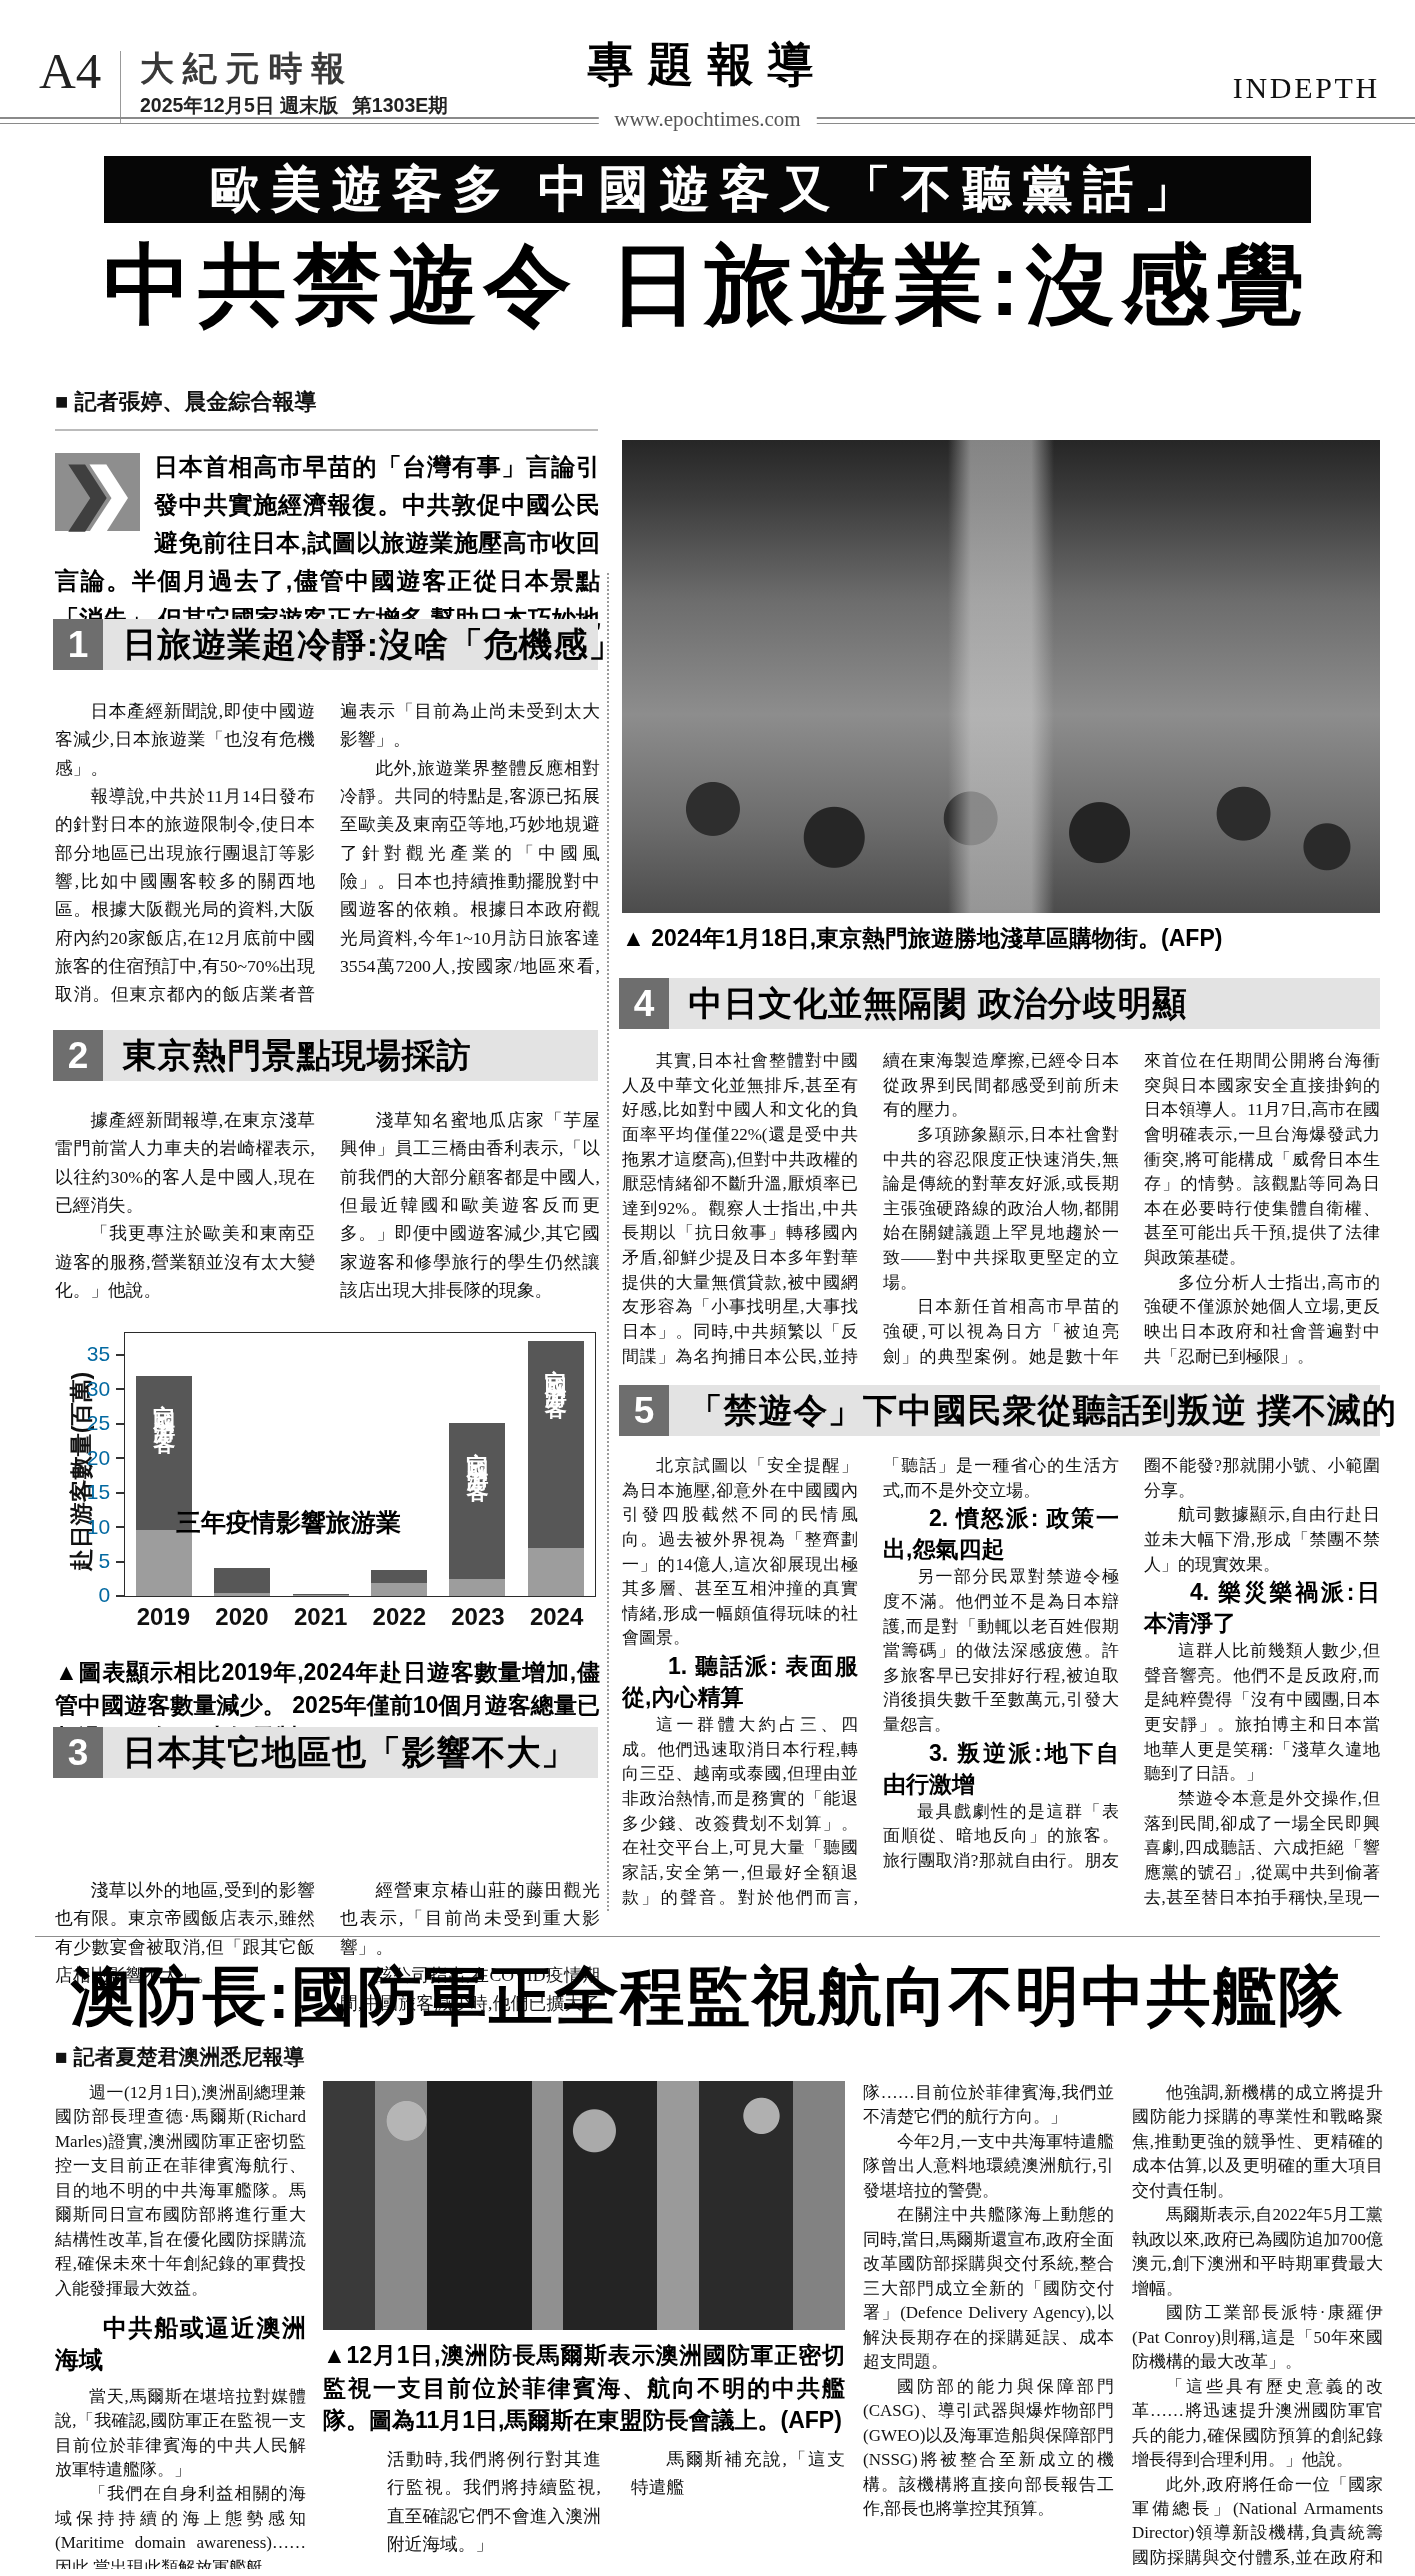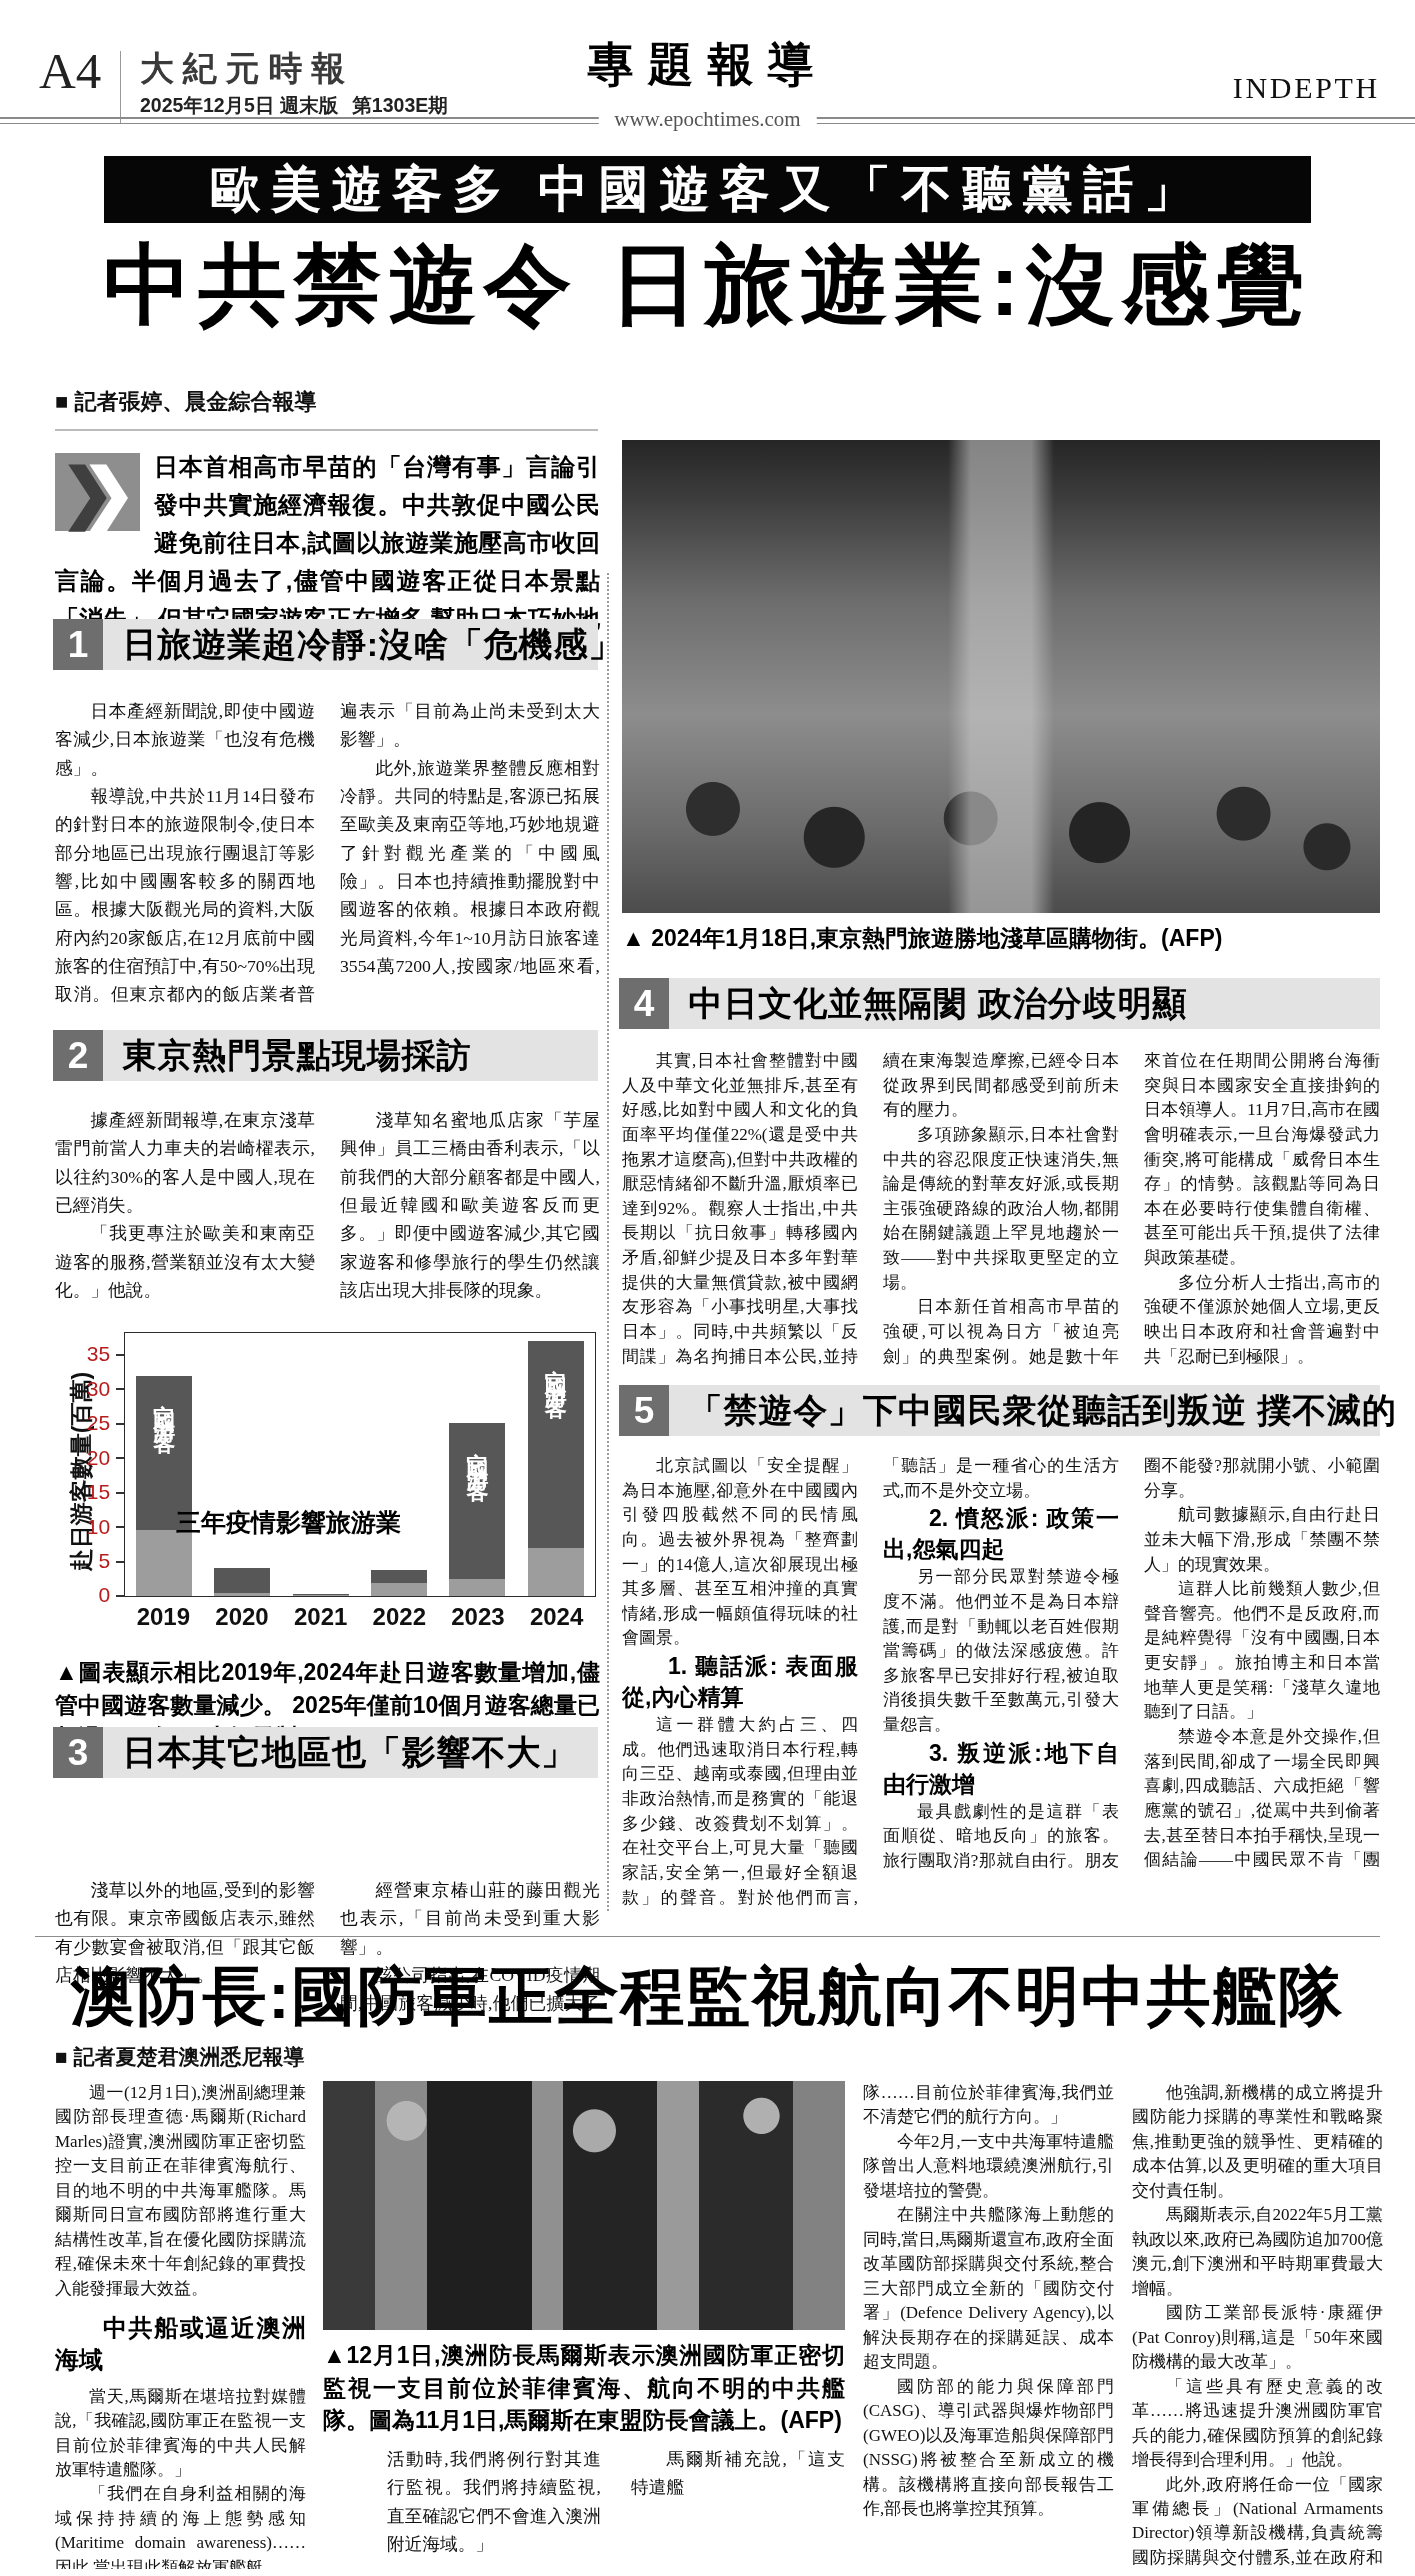--- a/index.html
+++ b/index.html
@@ -67,21 +67,21 @@
                       #242424 46% 64%,#9a9a9a 64% 72%,#2b2b2b 72% 90%,#828282 90% 100%);}
   .caption{position:absolute;font:700 23px "Liberation Sans",sans-serif;line-height:1.42;
            text-align:justify;color:#000;}
   
   .chart{position:absolute;left:55px;top:1323px;width:545px;}
   .chart-title{text-align:center;font:900 27.4px "Liberation Sans",sans-serif;letter-spacing:1.8px;}
   .chart-wrap{position:relative;height:308px;margin-top:8.8px;}
   .chart-ylabel{position:absolute;left:-106px;top:124px;width:265px;text-align:center;
                 transform:rotate(-90deg);font:700 23px "Liberation Sans",sans-serif;}
   .chart-yticks{position:absolute;left:26.5px;top:0;width:41px;height:265px;}
-  .chart-yticks .ytick{position:absolute;right:12.4px;font:400 21px "Liberation Sans",sans-serif;color:#b91c1c;}
+  .chart-yticks .ytick{position:absolute;right:12.4px;font:400 21px "Liberation Sans",sans-serif;color:#0369a1;}
   .chart-yticks .ymark{position:absolute;right:-1.8px;width:8px;height:1.8px;background:#333;}
   .chart-plot{position:absolute;left:69px;top:0;width:472px;height:265px;border:1.8px solid #2b2b2b;
               box-sizing:border-box;display:flex;align-items:flex-end;justify-content:space-around;}
   .bar{width:56px;display:flex;flex-direction:column;justify-content:flex-end;}
   .seg{width:100%;}
   .seg.dark{display:flex;justify-content:center;align-items:flex-start;}
   .barlabel{writing-mode:vertical-rl;text-orientation:upright;color:#fff;
             font:700 22px "Liberation Sans",sans-serif;letter-spacing:8.8px;margin-top:10.6px;}
   .chart-annotation{position:absolute;left:51px;top:173px;font:700 25px "Liberation Sans",sans-serif;
                     white-space:nowrap;color:#000;}
@@ -252,20 +252,21 @@
   </div>
   <div class="body-cols cols3" style="left:622px;top:1454px;width:758px;height:462px;">
     <p>北京試圖以「安全提醒」為日本施壓,卻意外在中國國內引發四股截然不同的民情風向。過去被外界視為「整齊劃一」的14億人,這次卻展現出極其多層、甚至互相沖撞的真實情緒,形成一幅頗值得玩味的社會圖景。</p>
     <p class="inline-subhead">1. 聽話派: 表面服從,內心精算</p>
     <p>這一群體大約占三、四成。他們迅速取消日本行程,轉向三亞、越南或泰國,但理由並非政治熱情,而是務實的「能退多少錢、改簽費划不划算」。在社交平台上,可見大量「聽國家話,安全第一,但最好全額退款」的聲音。對於他們而言,「聽話」是一種省心的生活方式,而不是外交立場。</p>
     <p class="inline-subhead">2. 憤怒派: 政策一出,怨氣四起</p>
     <p>另一部分民眾對禁遊令極度不滿。他們並不是為日本辯護,而是對「動輒以老百姓假期當籌碼」的做法深感疲憊。許多旅客早已安排好行程,被迫取消後損失數千至數萬元,引發大量怨言。</p>
     <p class="inline-subhead">3. 叛逆派:地下自由行激增</p>
     <p>最具戲劇性的是這群「表面順從、暗地反向」的旅客。旅行團取消?那就自由行。朋友圈不能發?那就開小號、小範圍分享。</p>
     <p>航司數據顯示,自由行赴日並未大幅下滑,形成「禁團不禁人」的現實效果。</p>
+    <p class="inline-subhead">4. 樂災樂禍派:日本清淨了</p>
     <p>這群人比前幾類人數少,但聲音響亮。他們不是反政府,而是純粹覺得「沒有中國團,日本更安靜」。旅拍博主和日本當地華人更是笑稱:「淺草久違地聽到了日語。」</p>
     <p>禁遊令本意是外交操作,但落到民間,卻成了一場全民即興喜劇,四成聽話、六成拒絕「響應黨的號召」,從罵中共到偷著去,甚至替日本拍手稱快,呈現一個結論——中國民眾不肯「團結抵制」,不容易被「忽悠」了。</p>
 
   </div>
 
   <div class="vdots"></div>
   <div class="hsep"></div>
 
   <div class="headline2">澳防長:國防軍正全程監視航向不明中共艦隊</div>
   <div class="byline2">■ 記者夏楚君澳洲悉尼報導</div>

